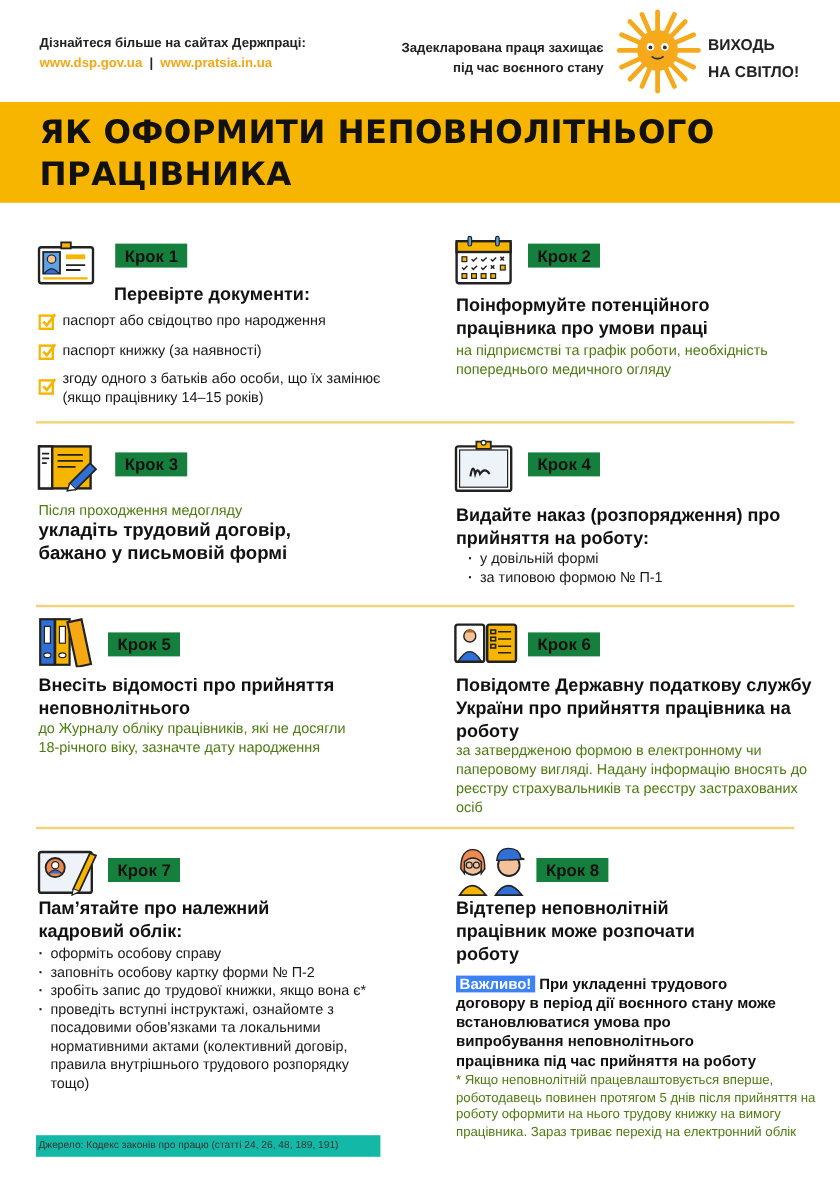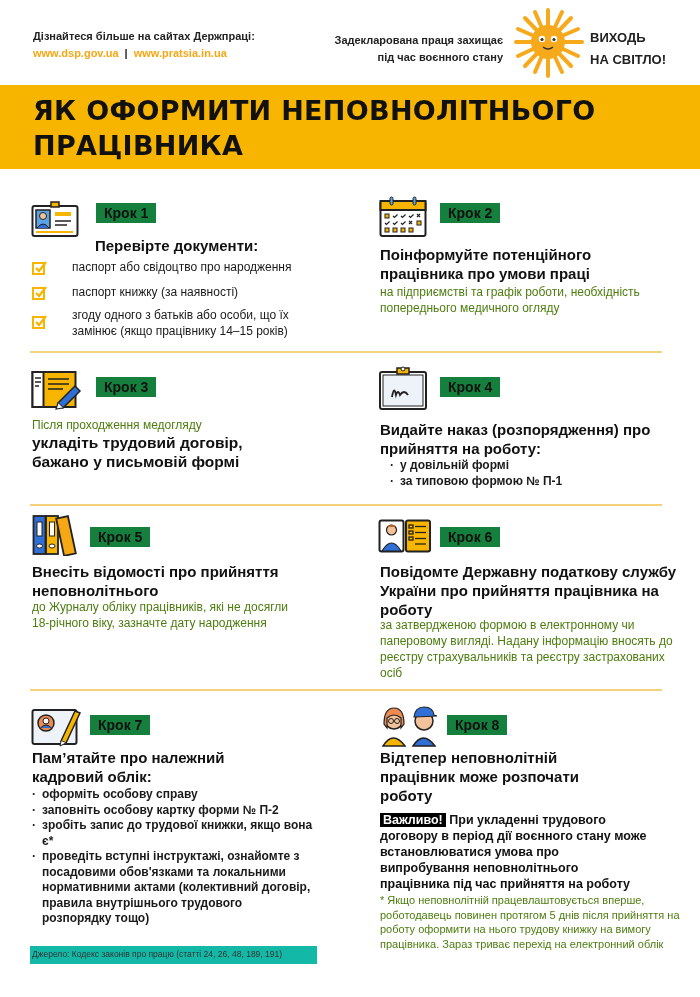--- a/index.html
+++ b/index.html
@@ -24,28 +24,28 @@
   .sep-line { left: 30px; width: 632px; height: 2px; background: #f3d27a; }
 
   
   .badge { background: #15803d; font-weight: bold; font-size: 14px; padding: 2px 8px; color: #111; }
 
   .step-title { font-weight: bold; font-size: 15px; line-height: 19px; color: #111; }
   .step-body { font-size: 12px; line-height: 16px; color: #4d7c0f; }
 
   .icon { position: absolute; }
 
-  .chk-row { position: absolute; left: 32px; display: flex; align-items: flex-start; gap: 24px; font-size: 12px; line-height: 16px; }
+  .chk-row { position: absolute; left: 32px; display: flex; align-items: flex-start; gap: 4px; font-size: 12px; line-height: 16px; }
   .chk-row .chk { width: 16px; height: 16px; flex: none; margin-top: 1px; }
 
-  .bullet-list { list-style: none; font-weight: bold; }
+  .bullet-list { list-style: none; }
   .bullet-list li { position: relative; padding-left: 12px; font-size: 12px; line-height: 15.5px; }
   .bullet-list li::before { content: "·"; position: absolute; left: 2px; top: 0; font-weight: bold; }
 
-  .important { background: #000000; color: #fff; padding: 0 3px; }
+  .important { background: #3b82f6; color: #fff; padding: 0 3px; }
   .imp-text { font-weight: bold; font-size: 12.5px; line-height: 16px; color: #111; }
 
   .source { left: 30px; top: 946px; width: 287px; height: 18px; background: #14b8a6; font-size: 8.5px; color: #333; padding: 3px 0 0 2px; }
 </style>
 </head>
 <body>
 
 <div class="abs hdr-left-title">Дізнайтеся більше на сайтах Держпраці:</div>
 <div class="abs hdr-links">
   <span>www.dsp.gov.ua</span><span class="sep">|</span><span>www.pratsia.in.ua</span>

